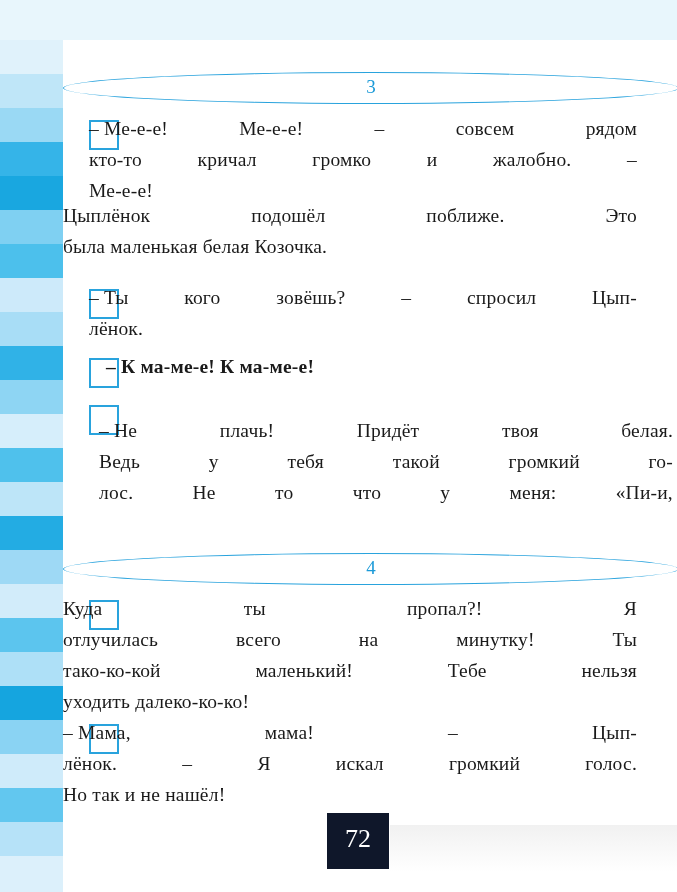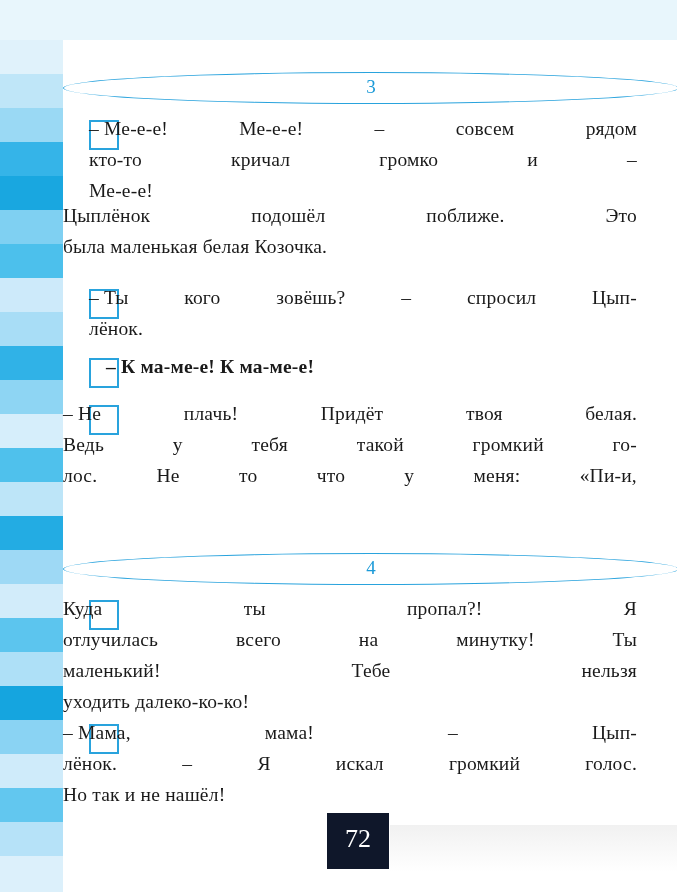--- a/index.html
+++ b/index.html
@@ -181,20 +181,21 @@
           <span>Ме-е-е!</span>
           <span>–</span>
           <span>совсем</span>
           <span>рядом</span>
         </span>
         <span class="ln j">
           <span>кто-то</span>
           <span>кричал</span>
           <span>громко</span>
           <span>и</span>
+          <span>жалобно.</span>
           <span>–</span>
         </span>
         <span class="ln">Ме-е-е!</span>
       </div>
 
     <div class="para" id="p2" style="left:0px; top:160px; width:574px;">
         <span class="ln j">
           <span>Цыплёнок</span>
           <span>подошёл</span>
           <span>поближе.</span>
@@ -215,21 +216,21 @@
         </span>
         <span class="ln">лёнок.</span>
       </div>
 
     <div class="dash-box" style="left:26px; top:318px;"></div>
     <div class="para" id="p4" style="left:43px; top:311px; width:548px;font-weight:bold;">
         <span class="ln">– К ма-ме-е! К ма-ме-е!</span>
       </div>
 
     <div class="dash-box" style="left:26px; top:365px;"></div>
-    <div class="para" id="p5" style="left:0px; top:358px; width:574px;">
+    <div class="para" id="p5" style="left:0px; top:375px; width:574px;padding-left:36px;">
         <span class="ln j">
           <span>– Не</span>
           <span>плачь!</span>
           <span>Придёт</span>
           <span>твоя</span>
           <span>белая.</span>
         </span>
         <span class="ln j">
           <span>Ведь</span>
           <span>у</span>
@@ -260,20 +261,21 @@
           <span>Я</span>
         </span>
         <span class="ln j">
           <span>отлучилась</span>
           <span>всего</span>
           <span>на</span>
           <span>минутку!</span>
           <span>Ты</span>
         </span>
         <span class="ln j">
+          <span>тако-ко-кой</span>
           <span>маленький!</span>
           <span>Тебе</span>
           <span>нельзя</span>
         </span>
         <span class="ln">уходить далеко-ко-ко!</span>
       </div>
 
     <div class="dash-box" style="left:26px; top:684px;"></div>
     <div class="para" id="p7" style="left:0px; top:677px; width:574px;">
         <span class="ln j">

